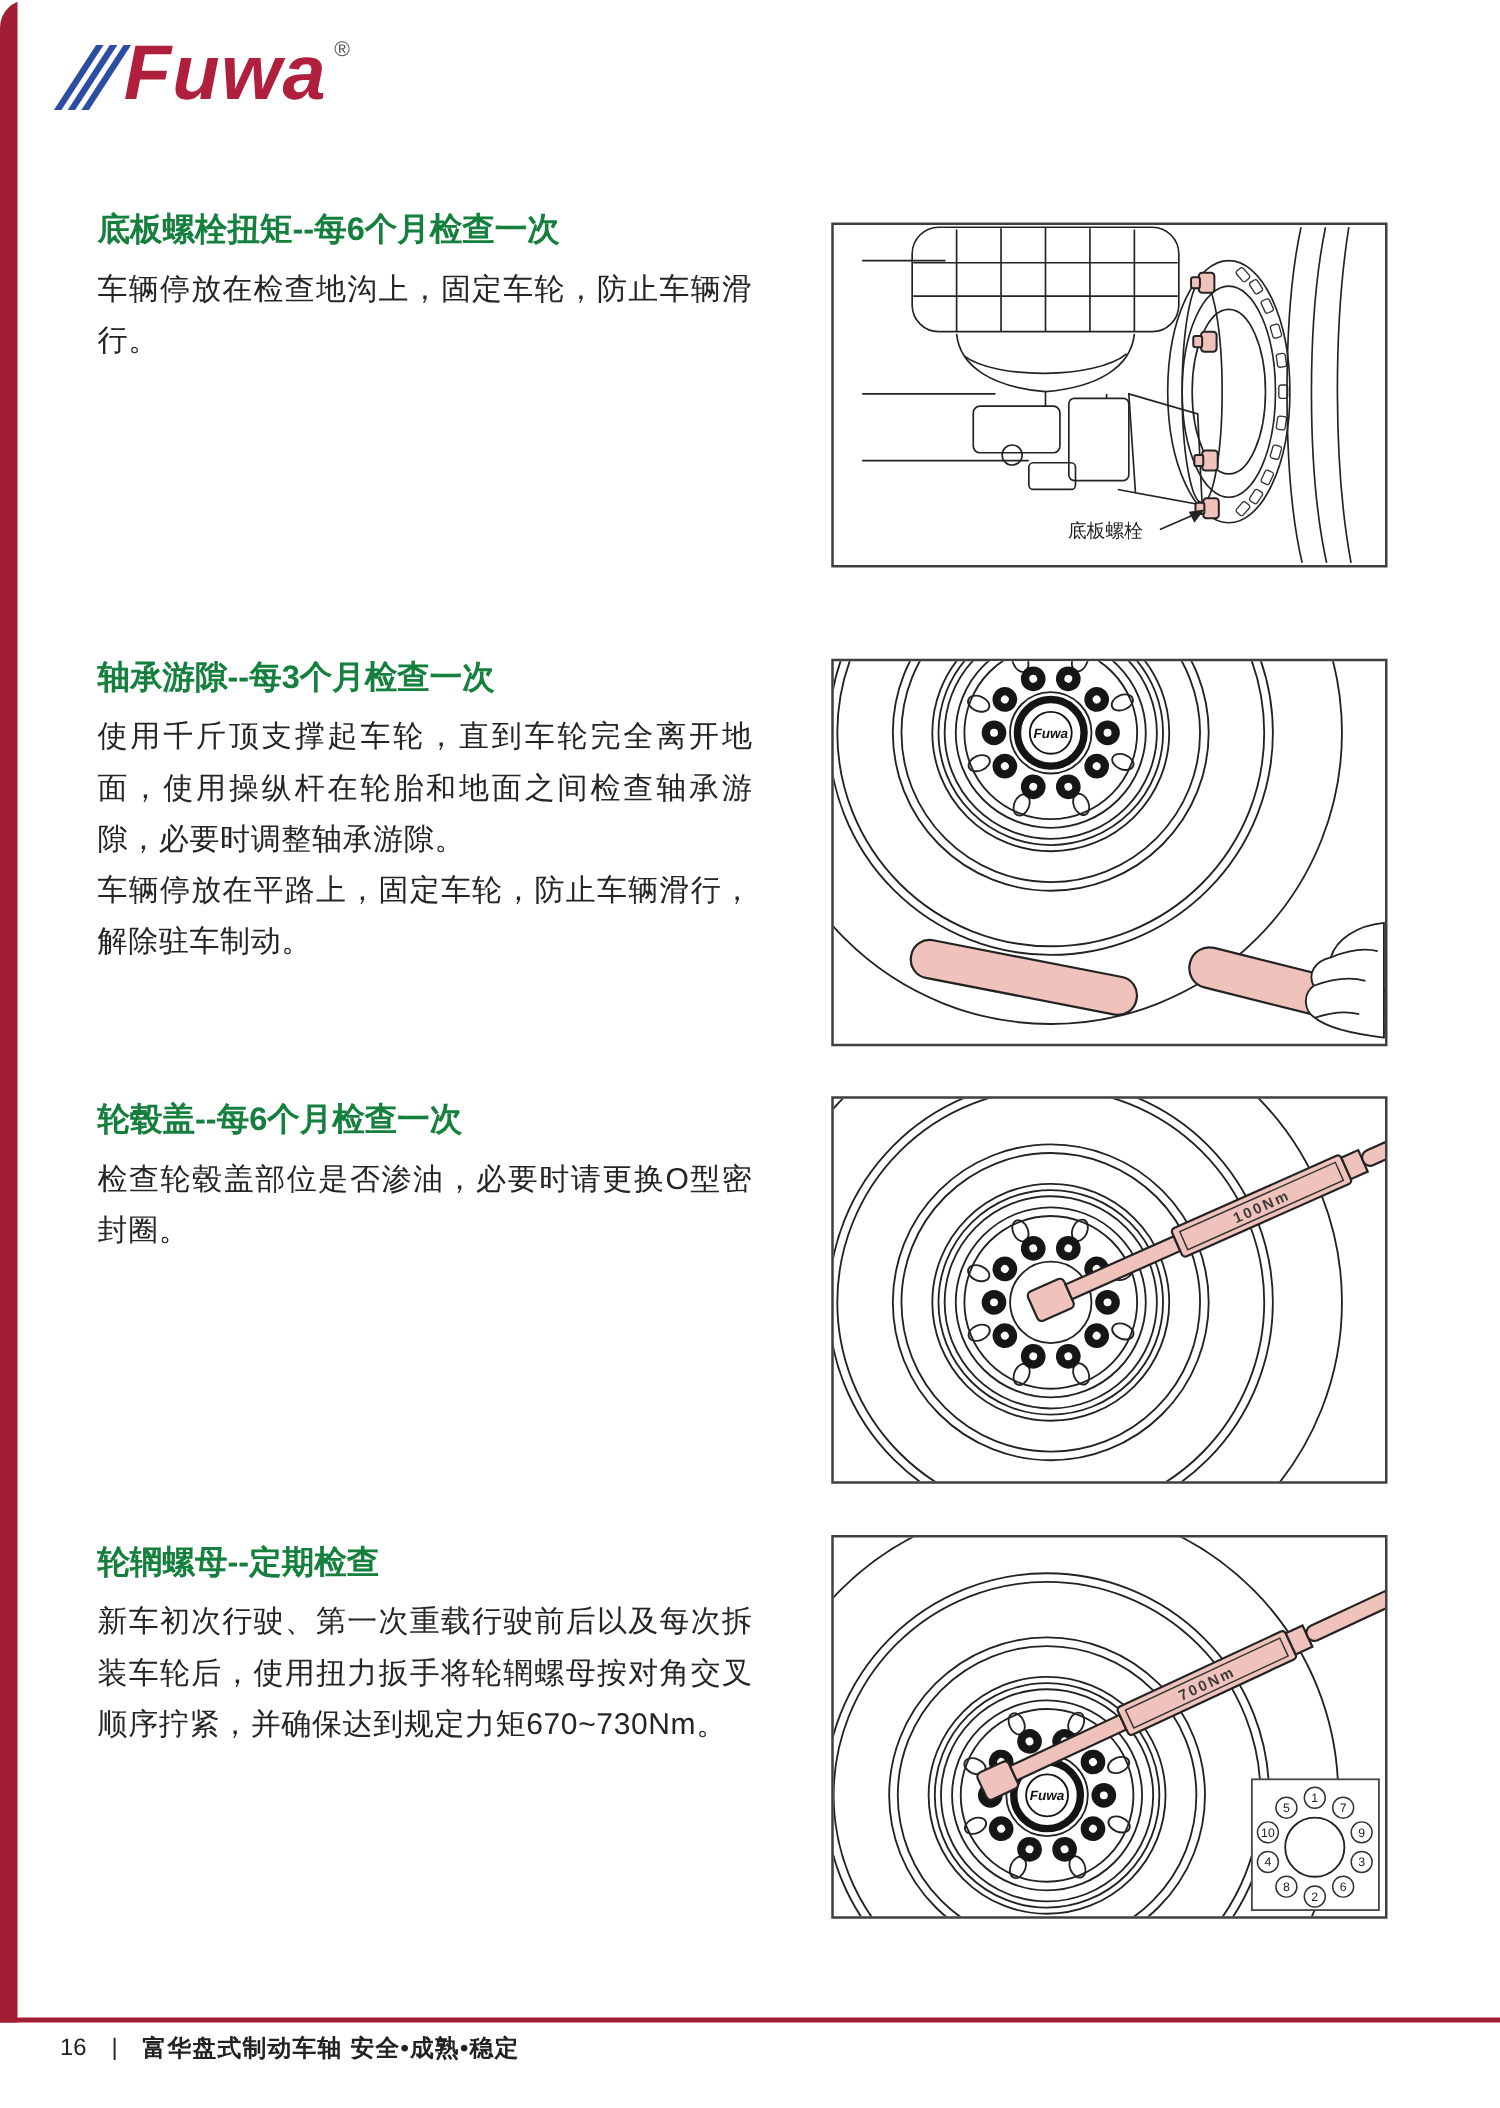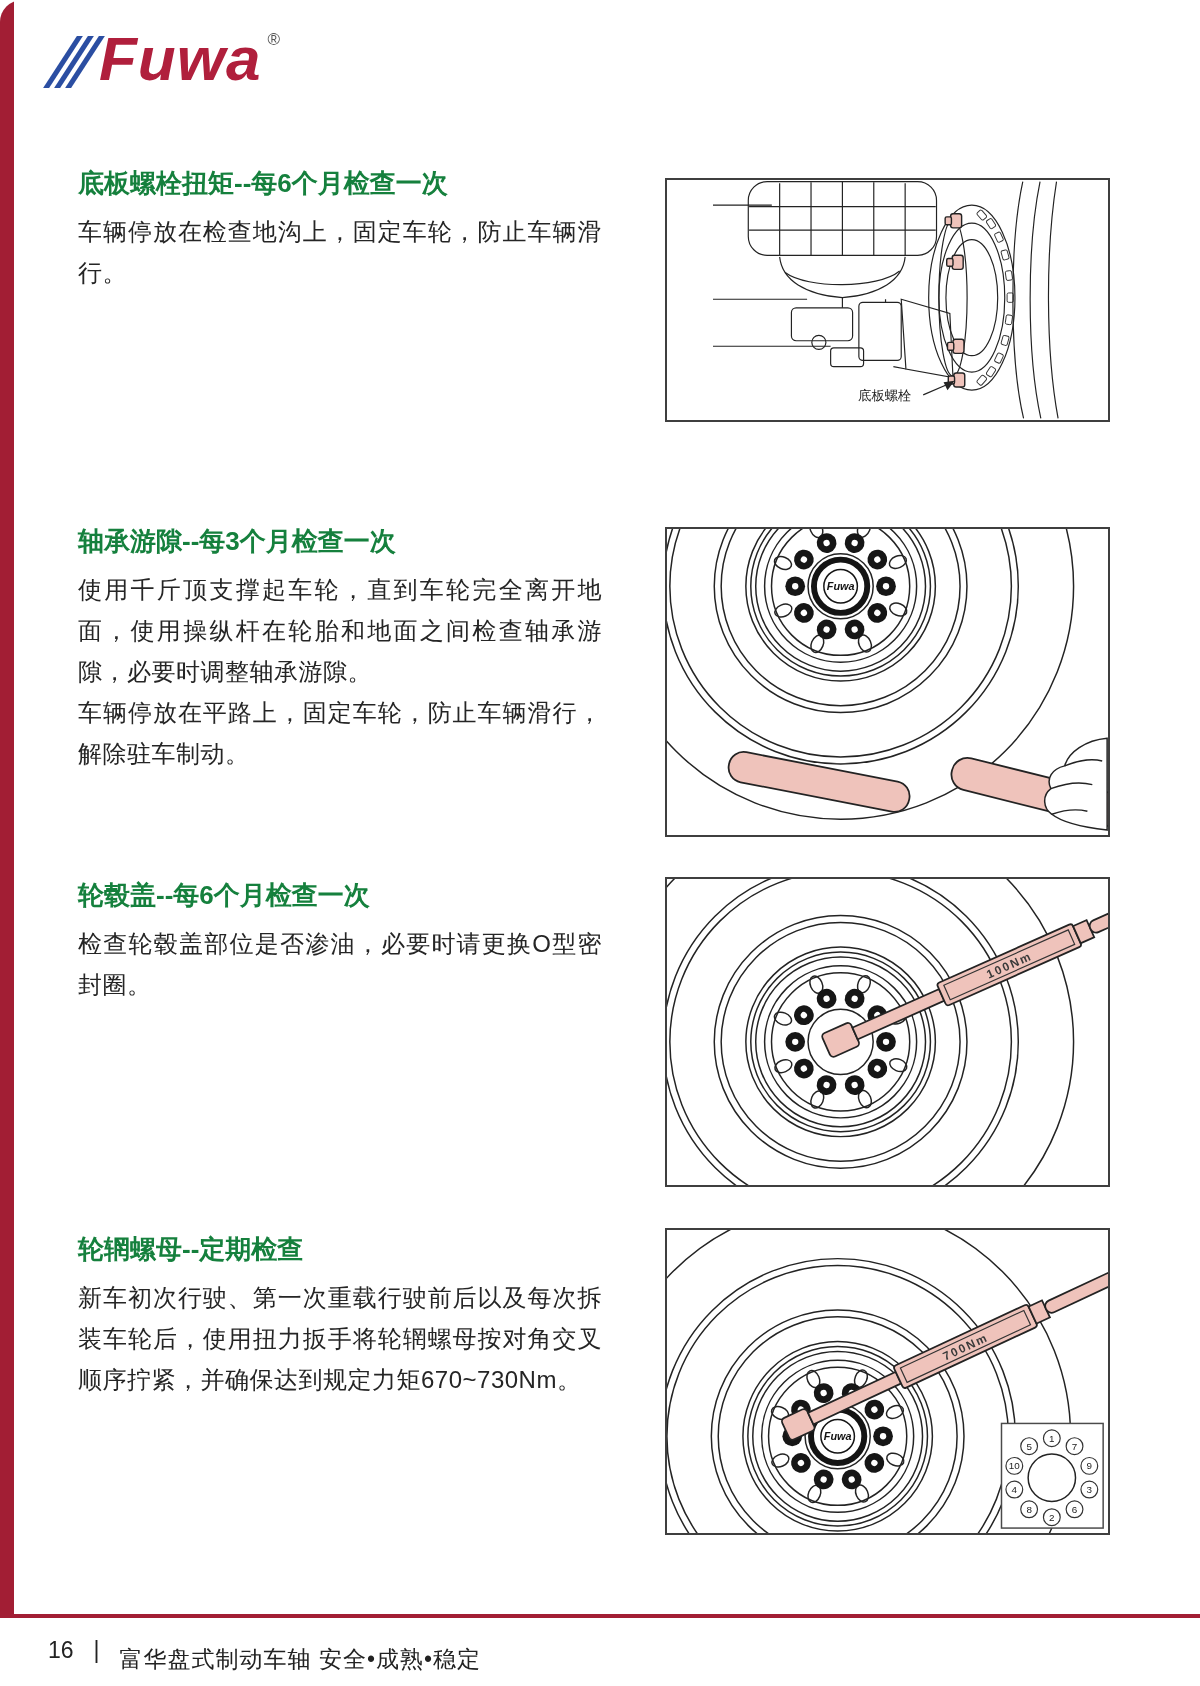--- a/index.html
+++ b/index.html
@@ -20,24 +20,24 @@
   .fig svg{display:block;width:100%;height:100%;}
   .ln{fill:none;stroke:#232323;stroke-width:1.5;}
   .lnthin{fill:none;stroke:#333;stroke-width:1.2;}
   .pk{fill:#EFC3BB;stroke:#232323;stroke-width:1.8;}
   .callout{font-size:17px;fill:#222;}
   .wlabel{font-size:12px;font-weight:bold;fill:#3a3a3a;letter-spacing:2px;}
   .caplogo{font-size:11px;font-weight:bold;font-style:italic;fill:#111;text-anchor:middle;}
   .seq{font-size:10px;fill:#222;text-anchor:middle;}
   
   .footer-line{position:absolute;left:0;top:1614px;width:1200px;height:4px;background:#A21E34;}
-  .footer{position:absolute;left:48px;top:1626px;display:flex;align-items:center;font-size:23px;color:#222;justify-content:space-between;}
+  .footer{position:absolute;left:48px;top:1626px;display:flex;align-items:center;font-size:19px;color:#222;justify-content:space-between;}
   .footer .pgnum{font-weight:normal;}
   .footer .sep{margin:0 20px;color:#222;}
-  .footer .ftxt{font-weight:normal;letter-spacing:1px;margin-top:18px;}
+  .footer .ftxt{font-weight:bold;letter-spacing:1px;}
 </style>
 </head>
 <body>
 
 <div class="page">
 
   <div class="accent-bar"></div>
 
   <svg width="0" height="0" style="position:absolute" aria-hidden="true">
     <defs>
@@ -119,21 +119,21 @@
     <span class="reg">®</span>
   </header>
 
   <section>
     <div class="textcol" style="top:166px">
       <h2 class="sec-title">底板螺栓扭矩--每6个月检查一次</h2>
       <div class="sec-body">
         <p>车辆停放在检查地沟上，固定车轮，防止车辆滑行。</p>
       </div>
     </div>
-    <figure class="fig" style="top:178px;height:244px">
+    <figure class="fig" style="top:178px;height:276px">
       <svg viewBox="0 0 445 306">
         <path class="ln" d="M0,32 H75 M0,152 H120 M0,212 H150"></path>
         <rect class="ln" x="45" y="2" width="240" height="94" rx="24"></rect>
         <path class="ln" d="M85,4 V96 M125,3 V96 M165,2 V96 M205,3 V96 M245,4 V96"></path>
         <path class="ln" d="M46,34 H284 M46,64 H284"></path>
         <path class="ln" d="M85,98 C88,128 118,146 165,150 C212,146 242,128 245,98"></path>
         <path class="ln" d="M92,118 C120,139 210,139 238,116" stroke-width="4"></path>
         <rect class="ln" x="100" y="163" width="78" height="42" rx="6"></rect>
         <circle class="ln" cx="135" cy="207" r="9"></circle>
         <rect class="ln" x="150" y="214" width="42" height="24" rx="4"></rect>

